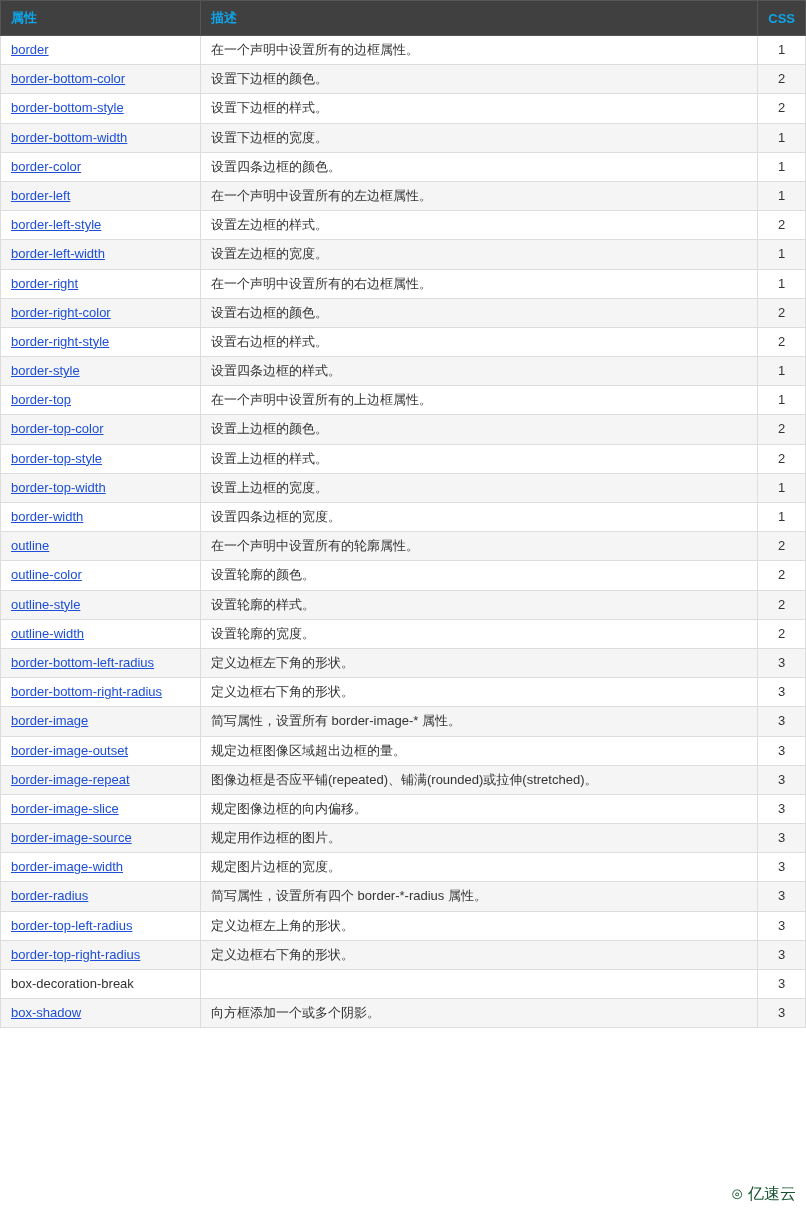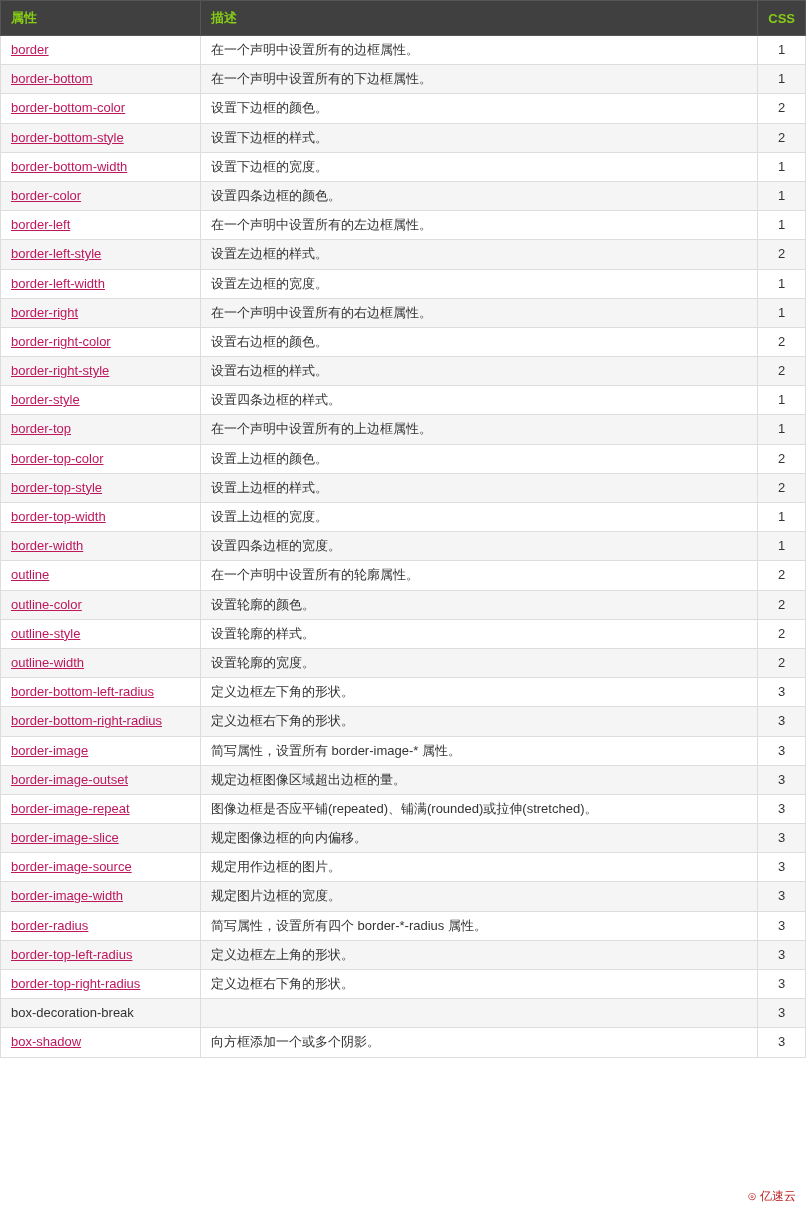--- a/index.html
+++ b/index.html
@@ -19,21 +19,21 @@
       width: 806px;
     }
 
     table {
       width: 100%;
       border-collapse: collapse;
     }
 
     thead tr {
       background-color: #404040;
-      color: #84cc16;
+      color: #0ea5e9;
       padding-left: 36px;
     }
 
     thead th {
       padding: 8px 10px;
       text-align: left;
       font-weight: bold;
       font-size: 13px;
       border: 1px solid #555;
     }
@@ -48,21 +48,21 @@
 
     tbody td {
       padding: 5px 10px;
       border: 1px solid #ddd;
       font-size: 13px;
       color: #333;
       line-height: 1.4;
     }
 
     tbody td:first-child {
-      color: #be185d;
+      color: #1d4ed8;
       text-decoration: underline;
       cursor: pointer;
       white-space: nowrap;
     }
 
     tbody td:last-child {
       text-align: center;
       color: #333;
       width: 40px;
     }
@@ -71,22 +71,22 @@
       color: #333 !important;
       text-decoration: none !important;
       cursor: default !important;
       margin-top: 7px;
     }
 
     .watermark {
       position: fixed;
       bottom: 10px;
       right: 10px;
-      font-size: 12px;
-      color: #b91c1c;
+      font-size: 16px;
+      color: #14532d;
       font-family: Arial, sans-serif;
     }
 
     .col-prop {
       width: 200px;
     }
     .col-desc {
       width: auto;
       font-family: Liberation Mono, monospace;
     }
@@ -106,25 +106,20 @@
         <th class="col-css">CSS</th>
       </tr>
     </thead>
     <tbody id="table-body">
     <tr>
           <td>border</td>
           <td>在一个声明中设置所有的边框属性。</td>
           <td>1</td>
         </tr>
         <tr>
-          <td>border-bottom</td>
-          <td>在一个声明中设置所有的下边框属性。</td>
-          <td>1</td>
-        </tr>
-        <tr>
           <td>border-bottom-color</td>
           <td>设置下边框的颜色。</td>
           <td>2</td>
         </tr>
         <tr>
           <td>border-bottom-style</td>
           <td>设置下边框的样式。</td>
           <td>2</td>
         </tr>
         <tr>

